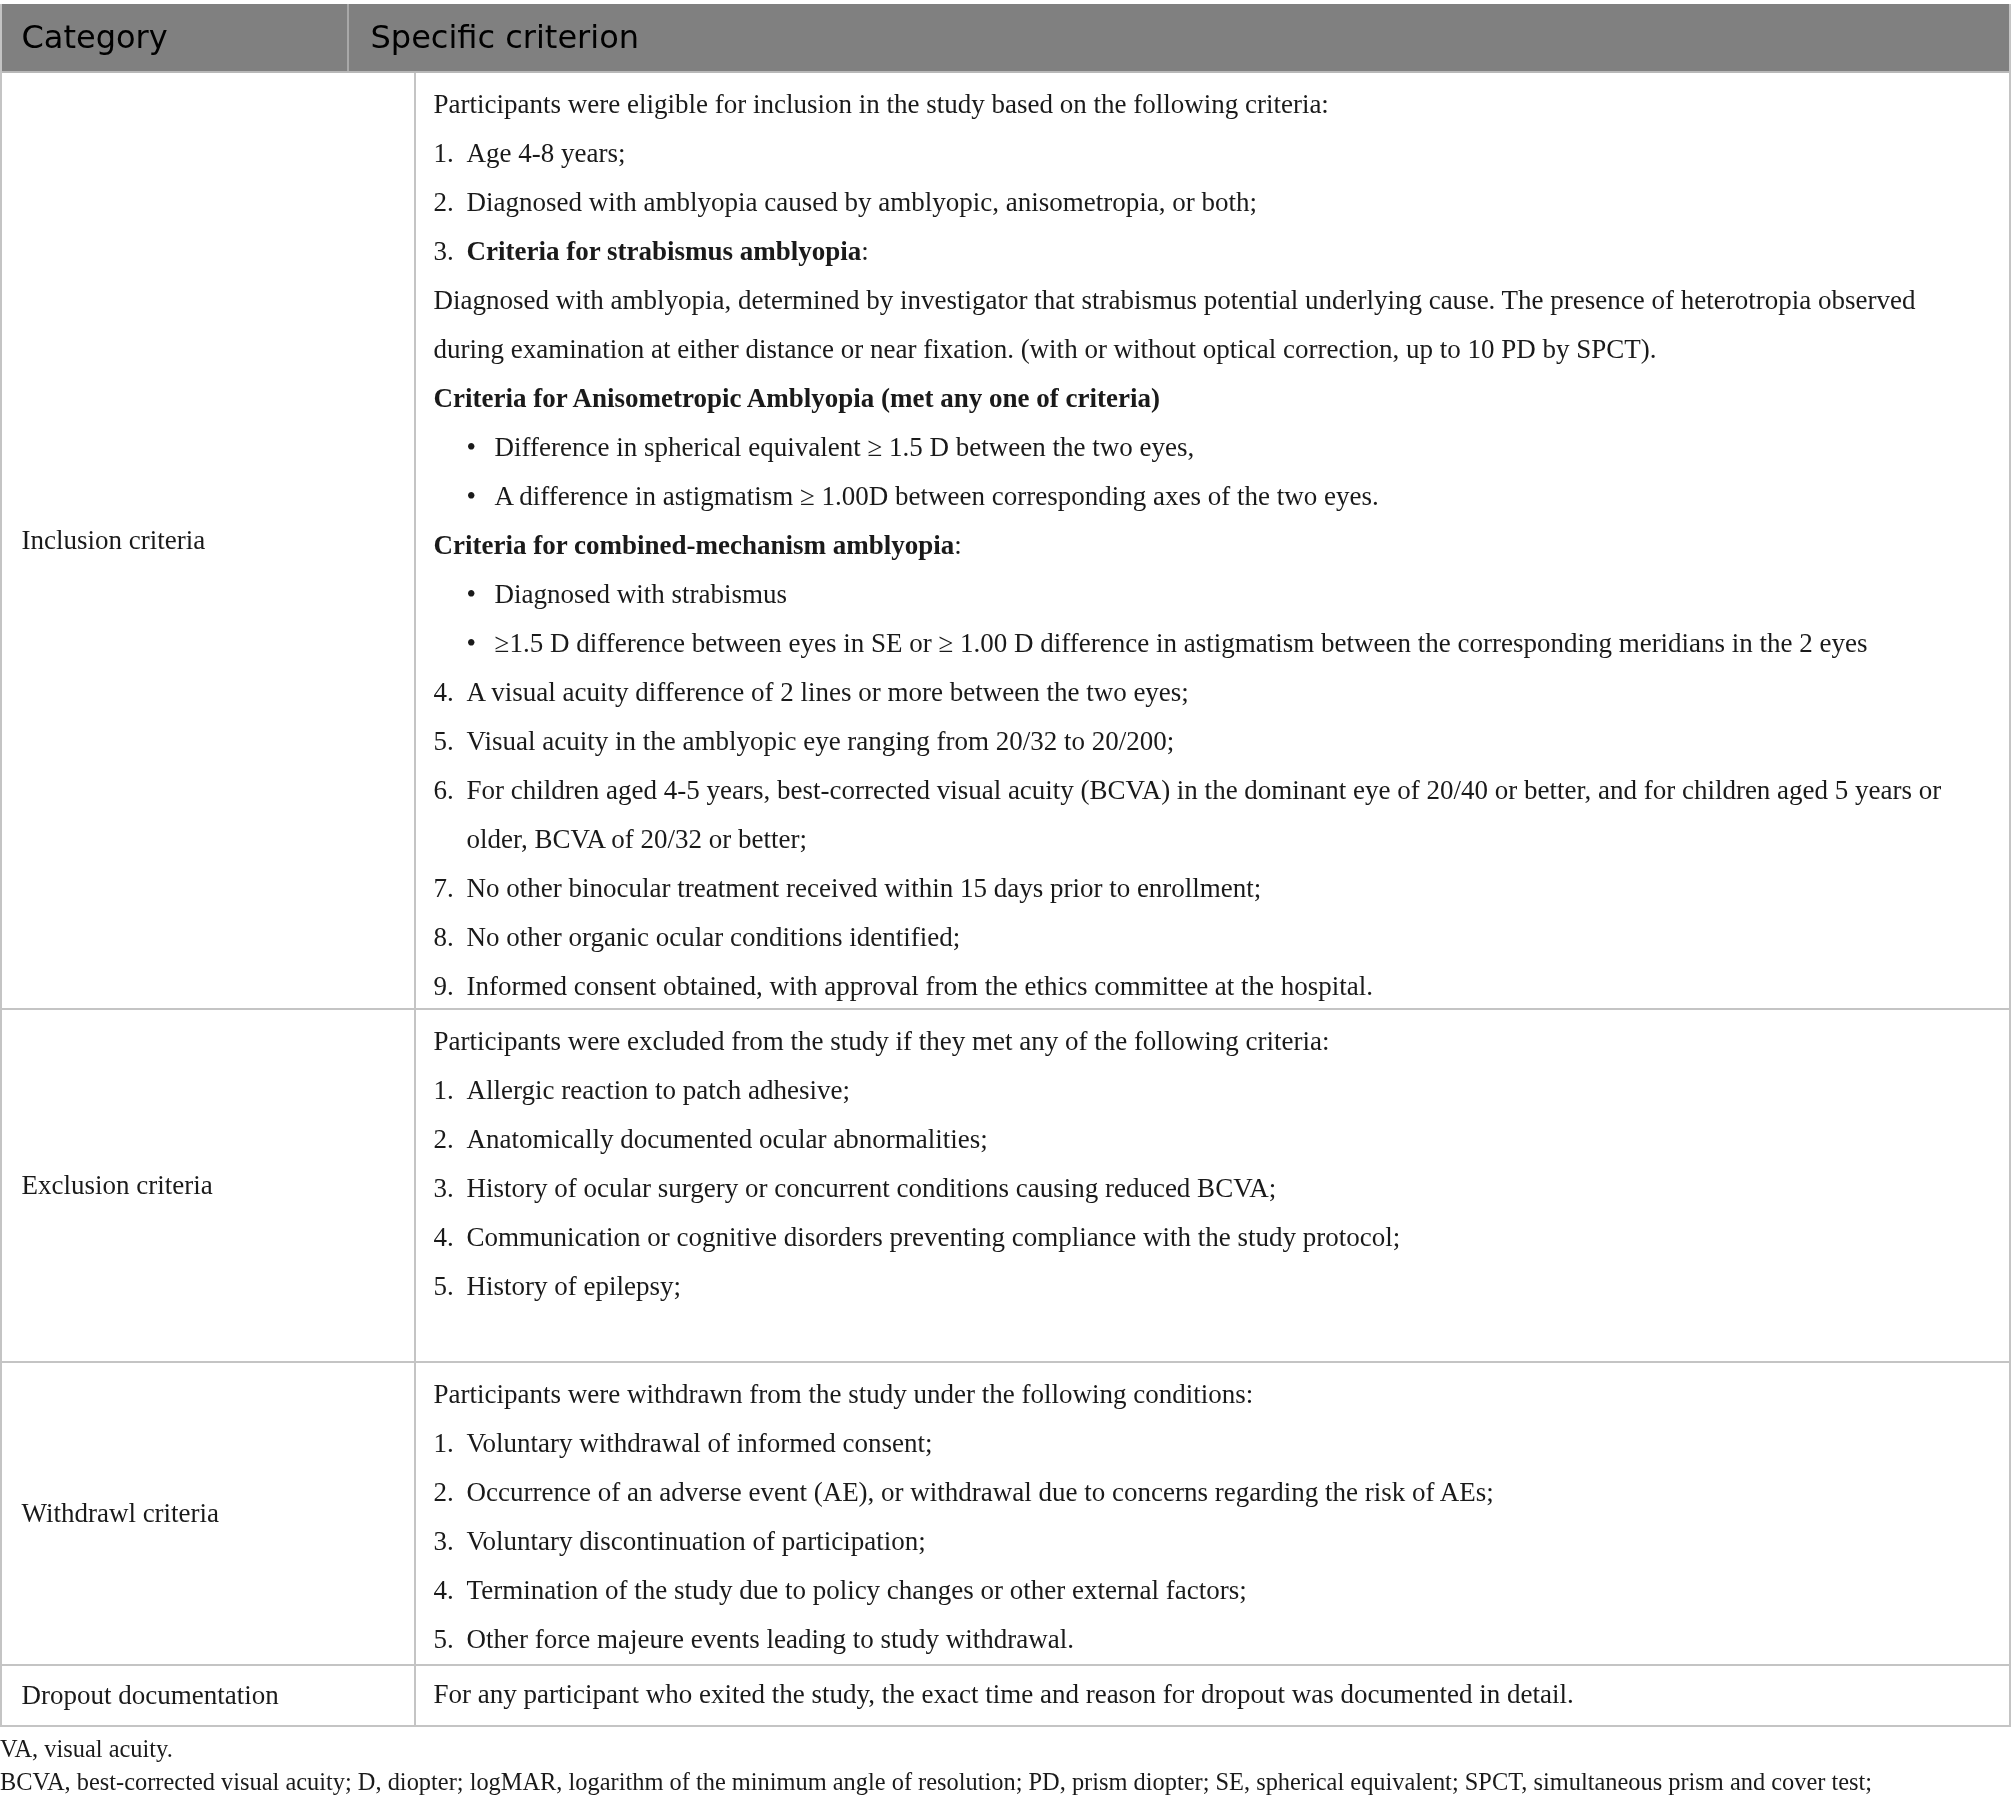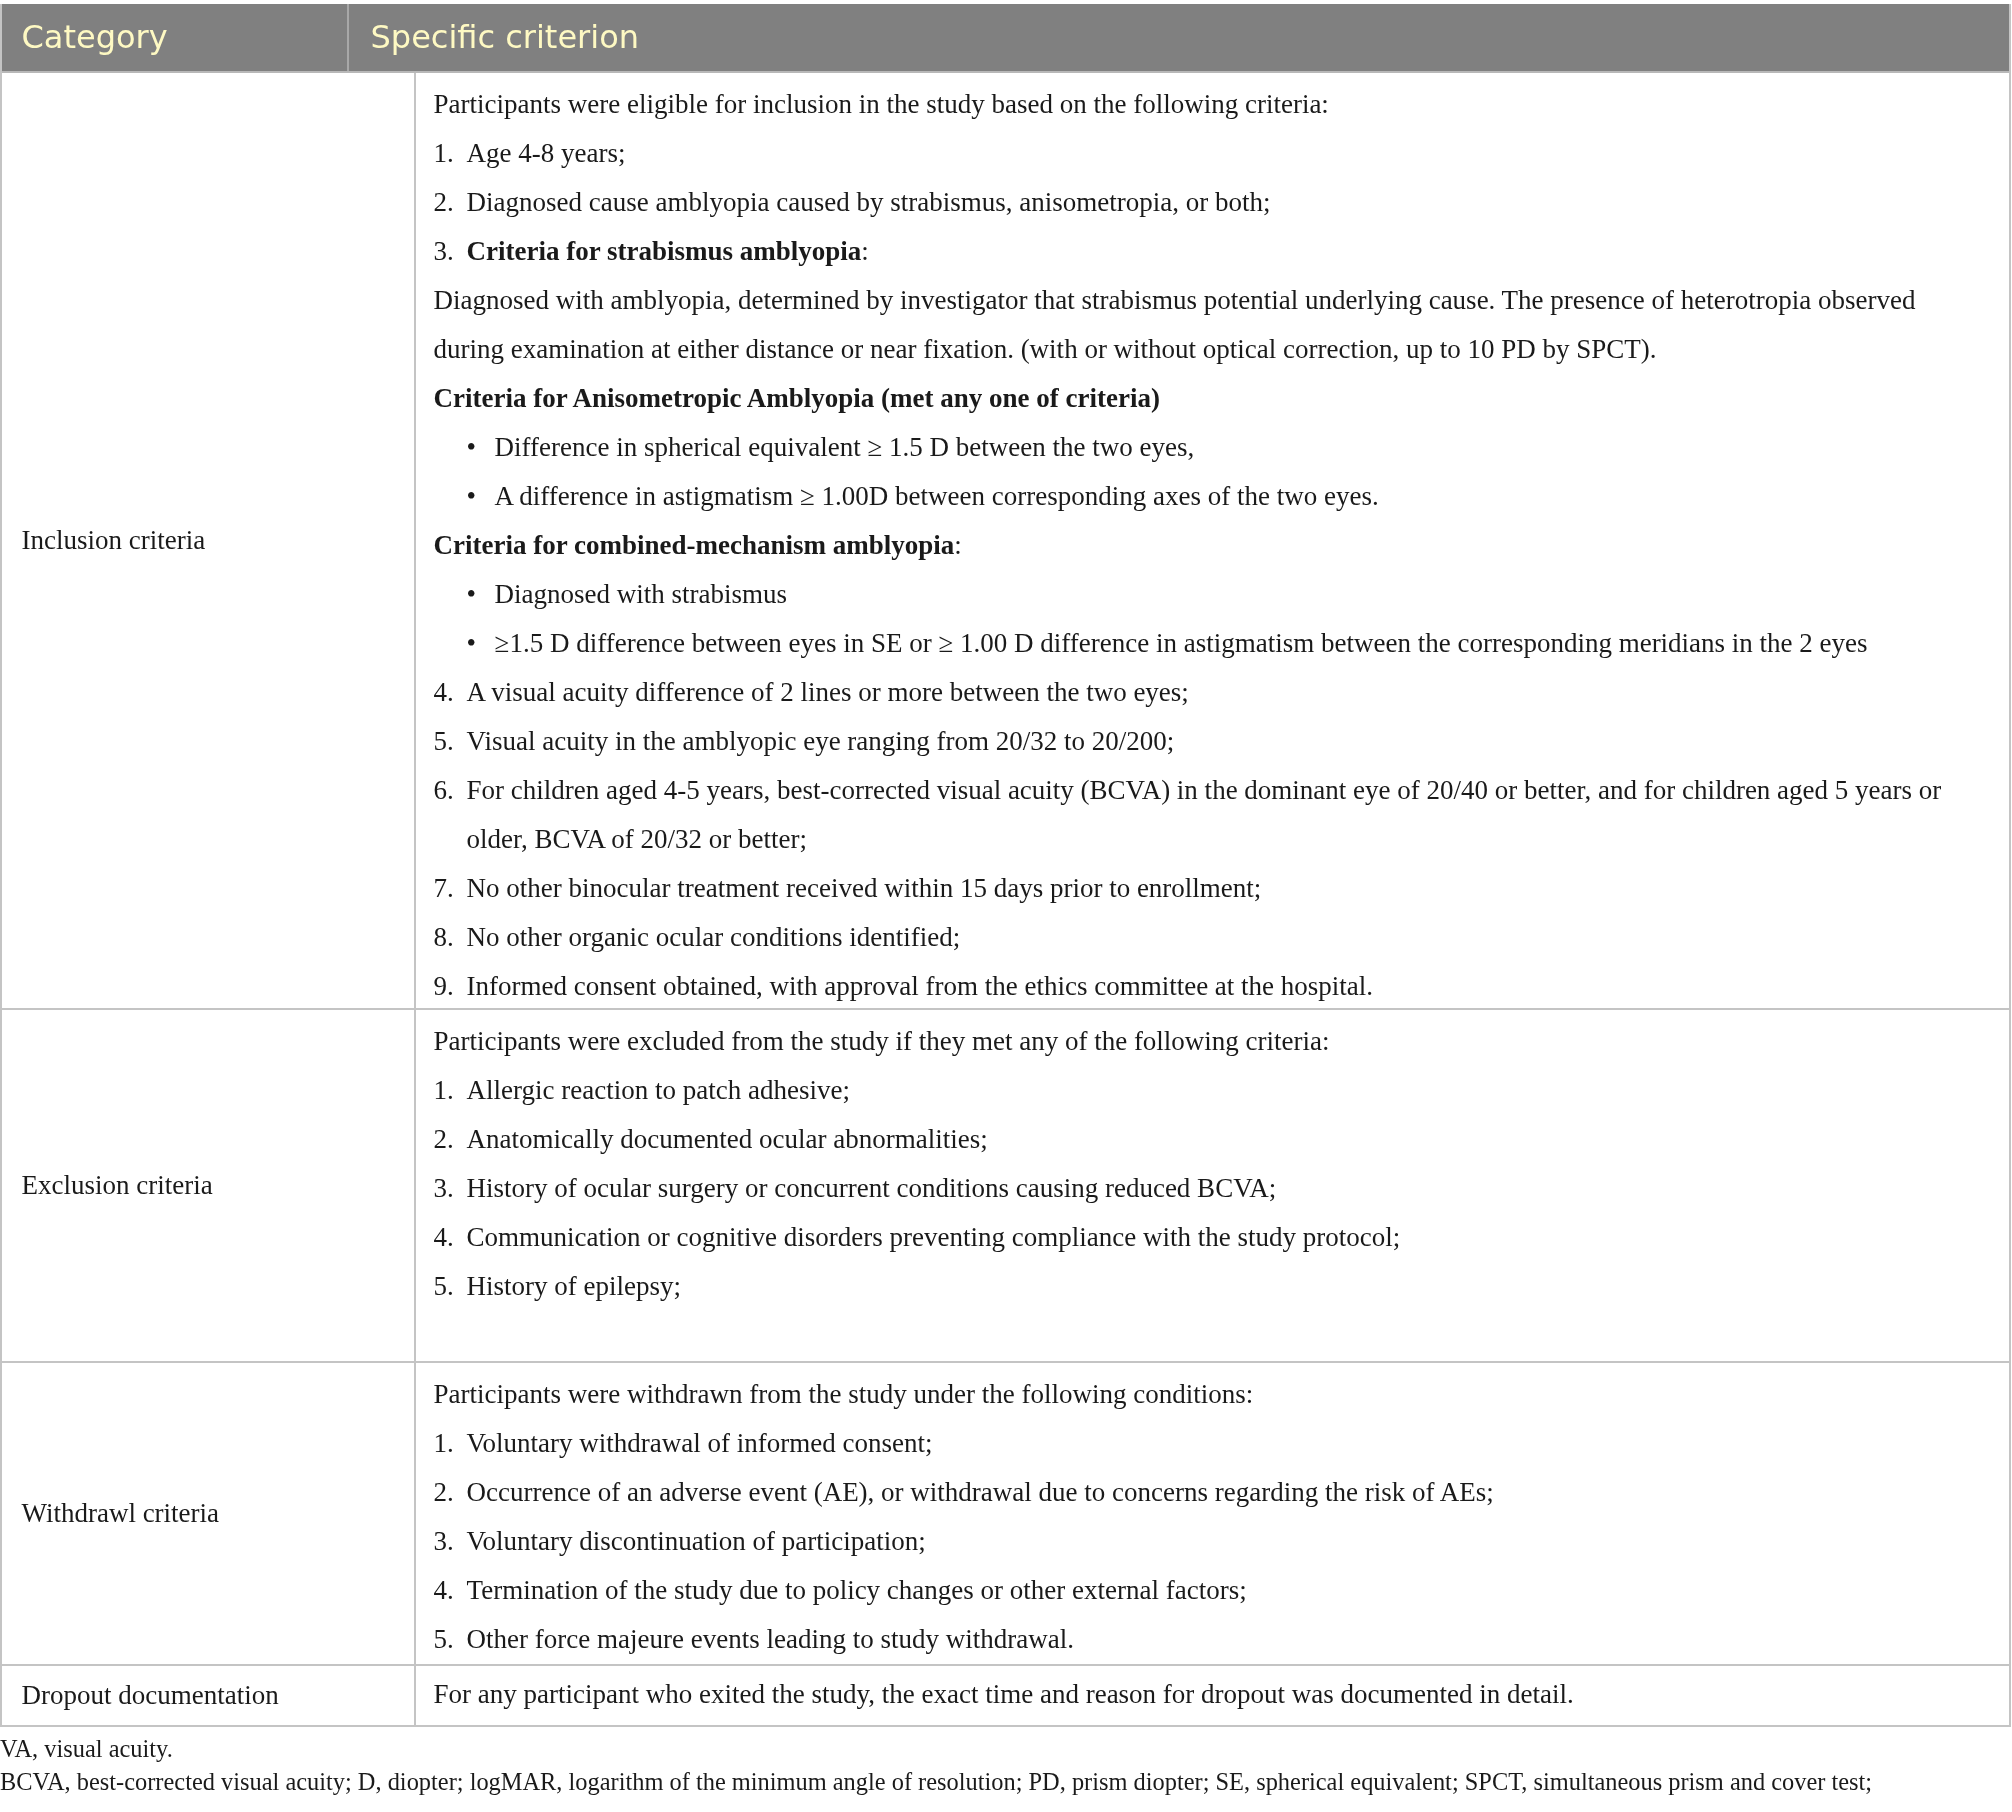--- a/index.html
+++ b/index.html
@@ -3,21 +3,21 @@
 <meta charset="utf-8">
 <style>
   html, body { margin: 0; padding: 0; background: #ffffff; }
   body { width: 2013px; height: 1812px; position: relative; overflow: hidden; }
   .table {
     position: absolute; left: 0; top: 3.9px; width: 2011px;
     border: 2px solid #c4c4c4; border-top: none; box-sizing: border-box;
     font-family: "Liberation Serif", serif; color: #1a1a1a;
   }
   .hdr {
-    display: flex; height: 67px; background: #808080; color: #fef9c3;
+    display: flex; height: 67px; background: #808080; color: #000000;
     font-family: "DejaVu Sans", sans-serif; font-size: 32px;
     border-bottom: 2px solid #b8b8b8;
   }
   .hdr .c1 { width: 347px; box-sizing: border-box; padding-left: 19.5px; line-height: 67px; border-right: 2px solid #a8a8a8; }
   .hdr .c2 { flex: 1; padding-left: 21.5px; line-height: 67px; }
   .row { display: flex; border-bottom: 2px solid #c4c4c4; }
   .row:last-child { border-bottom: none; border-radius: 11px; }
   .row .cat {
     width: 414px; box-sizing: border-box; border-right: 2px solid #c4c4c4;
     display: flex; align-items: center; padding-left: 19.5px;
@@ -43,21 +43,21 @@
   <div class="hdr">
     <div class="c1">Category</div>
     <div class="c2">Specific criterion</div>
   </div>
 
   <div class="row" style="height:935px;">
     <div class="cat">Inclusion criteria</div>
     <div class="body">
       <div class="line">Participants were eligible for inclusion in the study based on the following criteria:</div>
       <div class="line"><span class="num">1.</span><span>Age 4-8 years;</span></div>
-      <div class="line"><span class="num">2.</span><span>Diagnosed cause amblyopia caused by strabismus, anisometropia, or both;</span></div>
+      <div class="line"><span class="num">2.</span><span>Diagnosed with amblyopia caused by amblyopic, anisometropia, or both;</span></div>
       <div class="line"><span class="num">3.</span><b>Criteria for strabismus amblyopia</b><span>:</span></div>
       <div class="line">Diagnosed with amblyopia, determined by investigator that strabismus potential underlying cause. The presence of heterotropia observed</div>
       <div class="line">during examination at either distance or near fixation. (with or without optical correction, up to 10 PD by SPCT).</div>
       <div class="line"><b>Criteria for Anisometropic Amblyopia (met any one of criteria)</b></div>
       <div class="line bullet"><span class="dot">•</span><span>Difference in spherical equivalent ≥ 1.5 D between the two eyes,</span></div>
       <div class="line bullet"><span class="dot">•</span><span>A difference in astigmatism ≥ 1.00D between corresponding axes of the two eyes.</span></div>
       <div class="line"><b>Criteria for combined-mechanism amblyopia</b><span>:</span></div>
       <div class="line bullet"><span class="dot">•</span><span>Diagnosed with strabismus</span></div>
       <div class="line bullet"><span class="dot">•</span><span>≥1.5 D difference between eyes in SE or ≥ 1.00 D difference in astigmatism between the corresponding meridians in the 2 eyes</span></div>
       <div class="line"><span class="num">4.</span><span>A visual acuity difference of 2 lines or more between the two eyes;</span></div>

